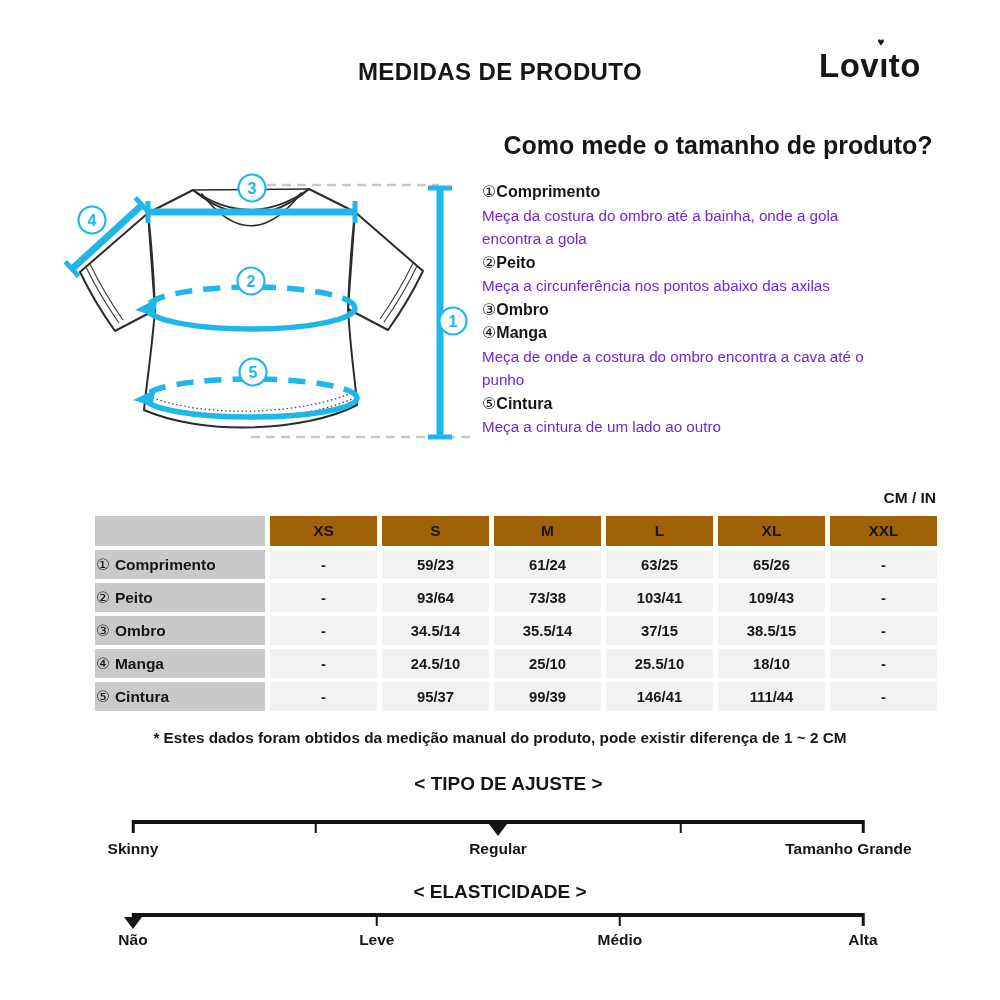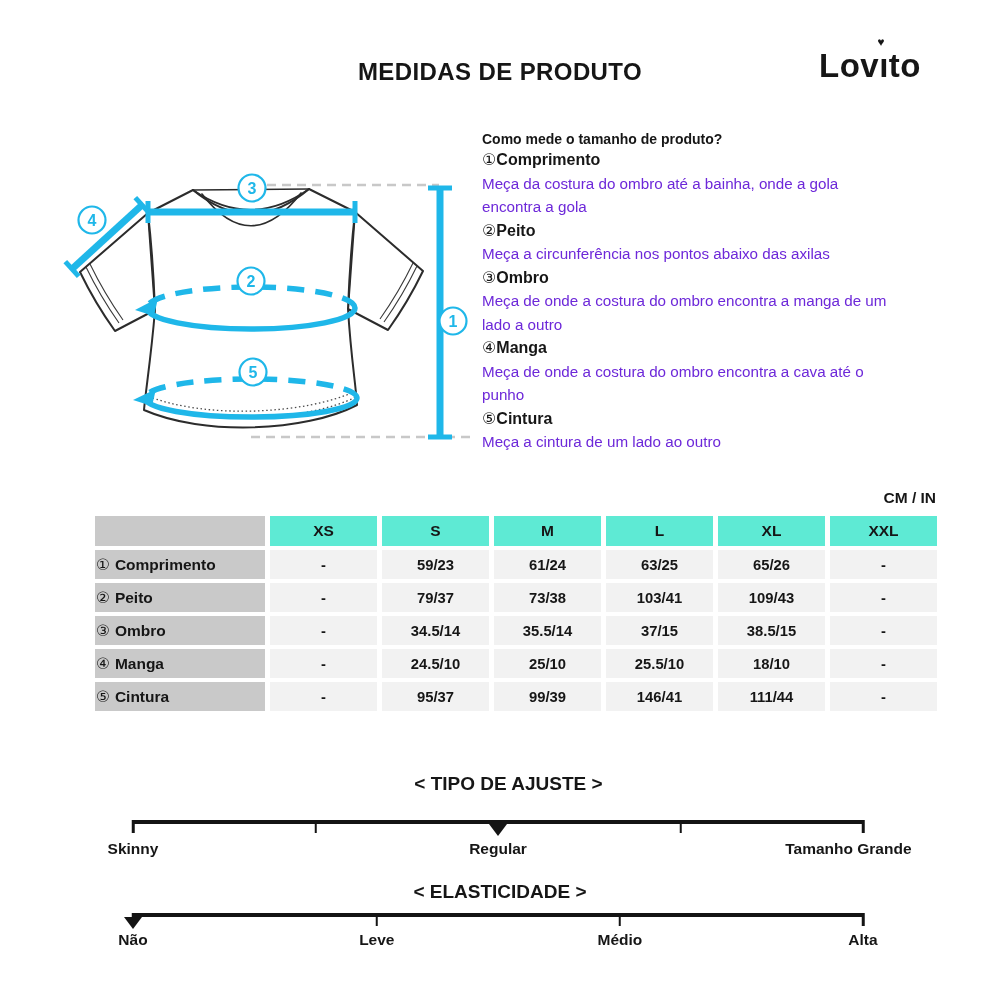--- a/index.html
+++ b/index.html
@@ -7,30 +7,30 @@
   #canvas{position:relative;width:1000px;height:1000px;background:#ffffff;overflow:hidden;}
 
   .page-title{position:absolute;left:0;right:0;top:58px;text-align:center;
     font-size:24px;font-weight:bold;letter-spacing:.4px;}
   .logo{position:absolute;top:47px;right:79px;font-size:33px;font-weight:bold;letter-spacing:.5px;}
   .logo .li{position:relative;display:inline-block;}
   .logo .heart{position:absolute;left:-2px;top:-12px;font-size:12px;letter-spacing:0;}
 
   
   .guide{position:absolute;left:482px;top:131px;width:472px;}
-  .g-head{font-size:14px;font-weight:bold;margin:0 0 1px 0;}
+  .g-head{font-size:25px;font-weight:bold;margin:0 0 20px 0;text-align:center;}
   .g-label{font-size:16px;font-weight:bold;line-height:23.5px;}
   .g-label .gnum{font-weight:normal;}
   .g-desc{font-size:15.2px;color:#6d28d9;line-height:23.5px;white-space:pre-line;}
 
   .units{position:absolute;top:489px;right:64px;font-size:15.5px;font-weight:bold;}
 
   table.size-table{position:absolute;left:90px;top:512px;border-collapse:separate;
     border-spacing:5px 4px;table-layout:fixed;font-weight:bold;}
-  .size-table th{background:#5eead4;font-size:15.5px;height:28px;font-weight:bold;}
+  .size-table th{background:#a16207;font-size:15.5px;height:28px;font-weight:bold;}
   .size-table td{height:27px;}
   .size-table td.row-label{background:#c9c9c9;text-align:left;font-size:15.5px;}
   .size-table td.val{background:#f2f2f2;text-align:center;font-size:14.8px;}
   .row-label .rnum{font-weight:normal;margin-right:5px;}
 
   .footnote{position:absolute;left:0;right:0;top:729px;text-align:center;
     font-size:15.3px;font-weight:bold;}
 
   .scale-title{position:absolute;left:0;right:0;text-align:center;font-weight:bold;font-size:19px;}
   .scale-track{position:absolute;left:133px;width:730px;height:3.5px;background:#141414;}
@@ -138,22 +138,20 @@
     <div class="g-head">Como mede o tamanho de produto?</div>
 
     <div class="g-label"><span class="gnum">①</span><span>Comprimento</span></div>
     <div class="g-desc">Meça da costura do ombro até a bainha, onde a gola
 encontra a gola</div>
 
     <div class="g-label"><span class="gnum">②</span><span>Peito</span></div>
     <div class="g-desc">Meça a circunferência nos pontos abaixo das axilas</div>
 
     <div class="g-label"><span class="gnum">③</span><span>Ombro</span></div>
-    <div class="g-desc">Meça de onde a costura do ombro encontra a manga de um
-lado a outro</div>
 
     <div class="g-label"><span class="gnum">④</span><span>Manga</span></div>
     <div class="g-desc">Meça de onde a costura do ombro encontra a cava até o
 punho</div>
 
     <div class="g-label"><span class="gnum">⑤</span><span>Cintura</span></div>
     <div class="g-desc">Meça a cintura de um lado ao outro</div>
   </div>
 
   <div class="units">CM / IN</div>
@@ -183,21 +181,21 @@
       <td class="val">-</td>
       <td class="val">59/23</td>
       <td class="val">61/24</td>
       <td class="val">63/25</td>
       <td class="val">65/26</td>
       <td class="val">-</td>
     </tr>
     <tr>
       <td class="row-label"><span class="rnum">②</span><span>Peito</span></td>
       <td class="val">-</td>
-      <td class="val">79/37</td>
+      <td class="val">93/64</td>
       <td class="val">73/38</td>
       <td class="val">103/41</td>
       <td class="val">109/43</td>
       <td class="val">-</td>
     </tr>
     <tr>
       <td class="row-label"><span class="rnum">③</span><span>Ombro</span></td>
       <td class="val">-</td>
       <td class="val">34.5/14</td>
       <td class="val">35.5/14</td>
@@ -219,20 +217,21 @@
       <td class="val">-</td>
       <td class="val">95/37</td>
       <td class="val">99/39</td>
       <td class="val">146/41</td>
       <td class="val">111/44</td>
       <td class="val">-</td>
     </tr>
   </tbody>
     </table>
 
+  <div class="footnote">* Estes dados foram obtidos da medição manual do produto, pode existir diferença de 1 ~ 2 CM</div>
 
   <div class="scale-title" id="fit-title">&lt; TIPO DE AJUSTE &gt;</div>
   <div class="scale-track" id="fit-track">
     <div class="tick" style="left:0%"></div>
     <div class="tick" style="left:25%"></div>
     <div class="tick" style="left:75%"></div>
     <div class="tick" style="left:100%"></div>
     <div class="marker" style="left:50%"></div>
   </div>
   <div class="scale-labels" id="fit-labels">

